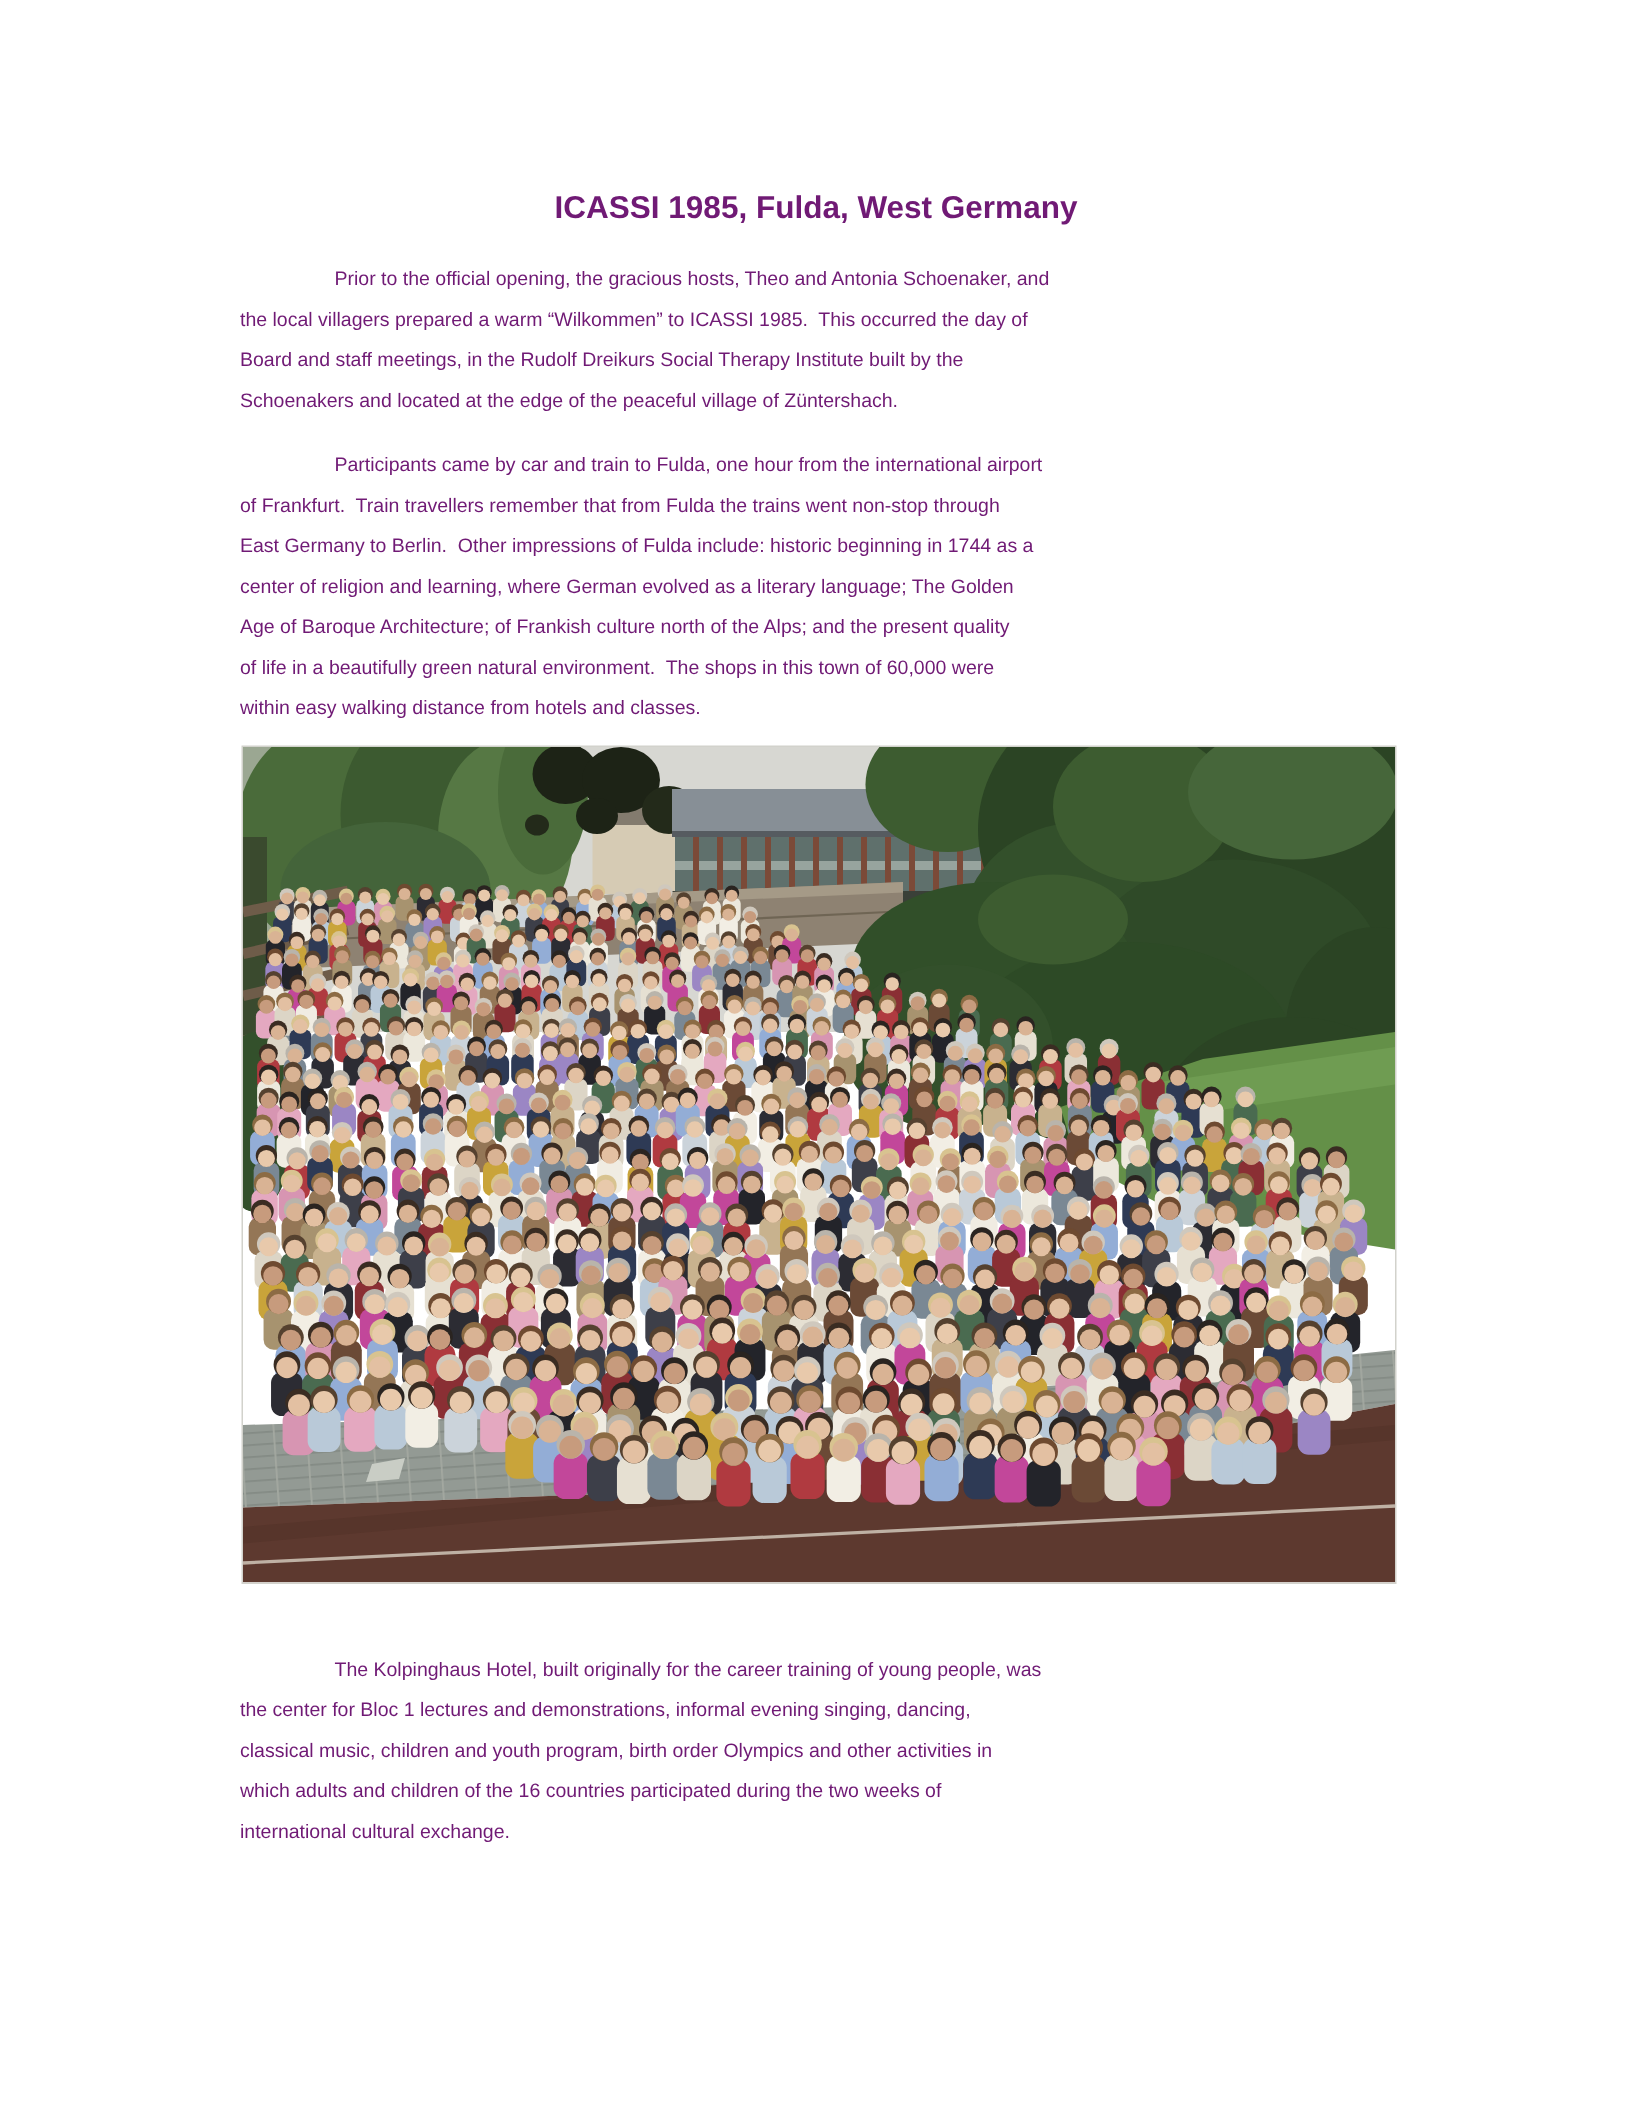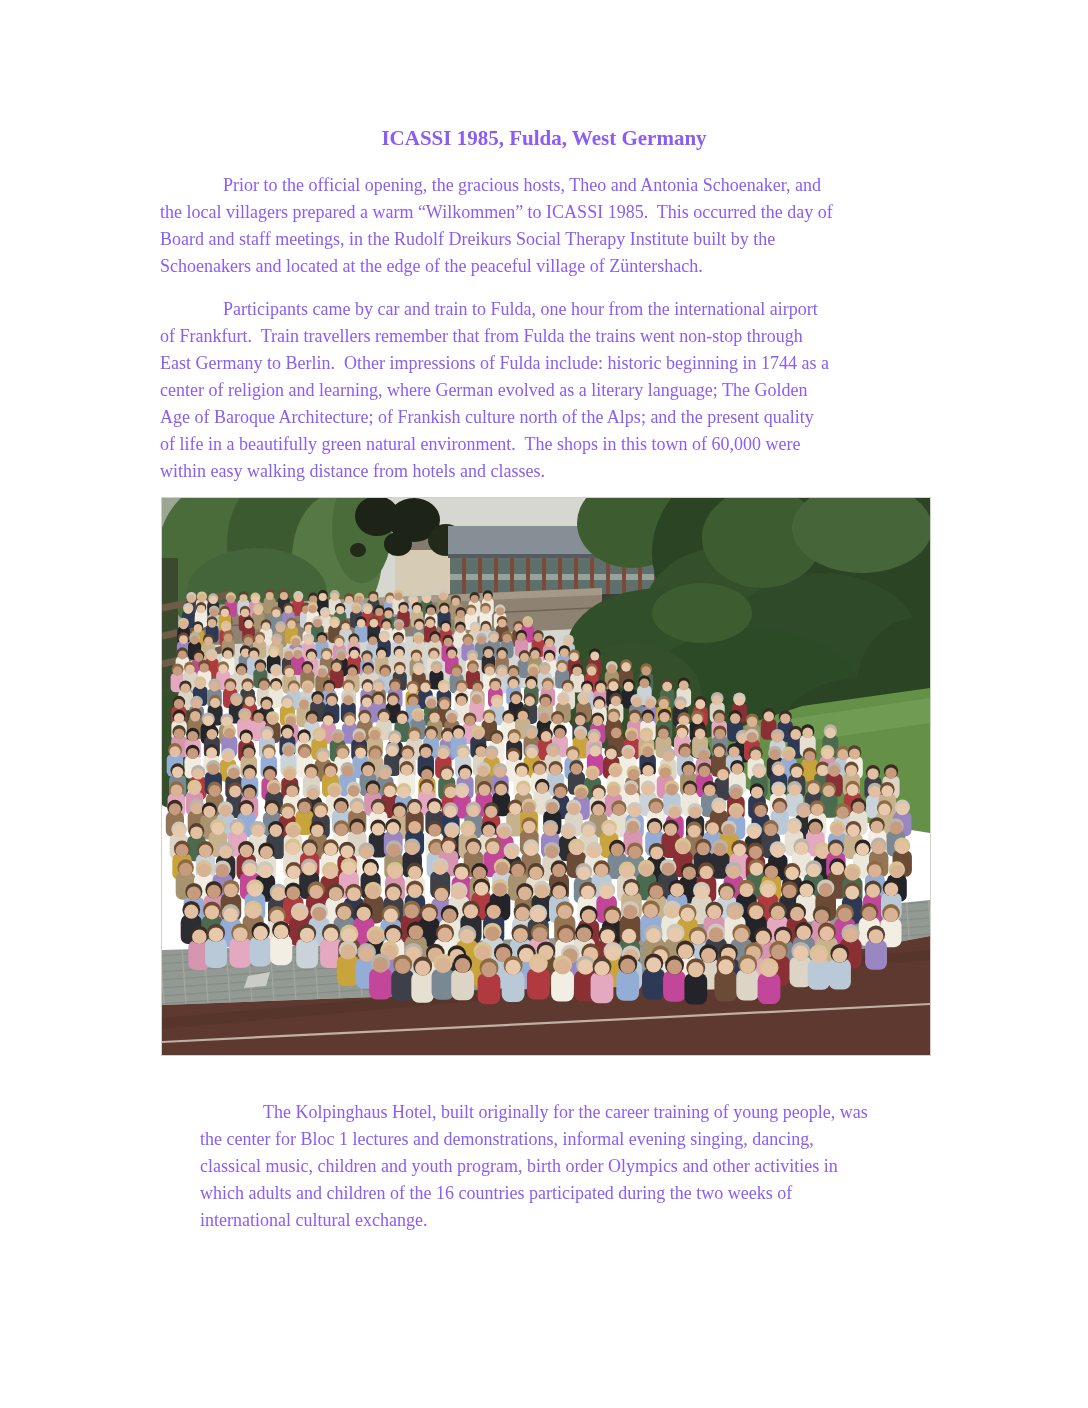--- a/index.html
+++ b/index.html
@@ -1,37 +1,37 @@
 <!DOCTYPE html>
 <html><head>
 <meta charset="utf-8">
 <style>
   html,body{margin:0;padding:0;background:#ffffff;}
   .page{
     position:relative;
     width:1088px;height:1408px;
     background:#ffffff;
     overflow:hidden;
-    font-family:Liberation Serif, serif;
-    color:#8b5cf6;
+    font-family:Liberation Sans, sans-serif;
+    color:#701a75;
   }
   .doc-title{
     position:absolute;left:160px;top:126px;width:768px;
     text-align:center;font-weight:bold;font-size:21px;line-height:25px;
     white-space:pre;
   }
   .para{
     position:absolute;left:160px;width:860px;
-    font-size:18px;line-height:27px;
+    font-size:13px;line-height:27px;
     white-space:pre;
     text-indent:63px;
   }
   #para-1{top:172px;}
   #para-2{top:296px;}
-  #para-3{top:1099px;margin-left:40px;}
+  #para-3{top:1099px;}
   .photo-frame{
     position:absolute;left:162px;top:498px;width:768px;height:557px;
     outline:1px solid #d2d2cc;
   }
   .photo-frame svg{display:block;width:768px;height:557px;}
 </style>
 </head>
 <body>
 
 <div class="page">

